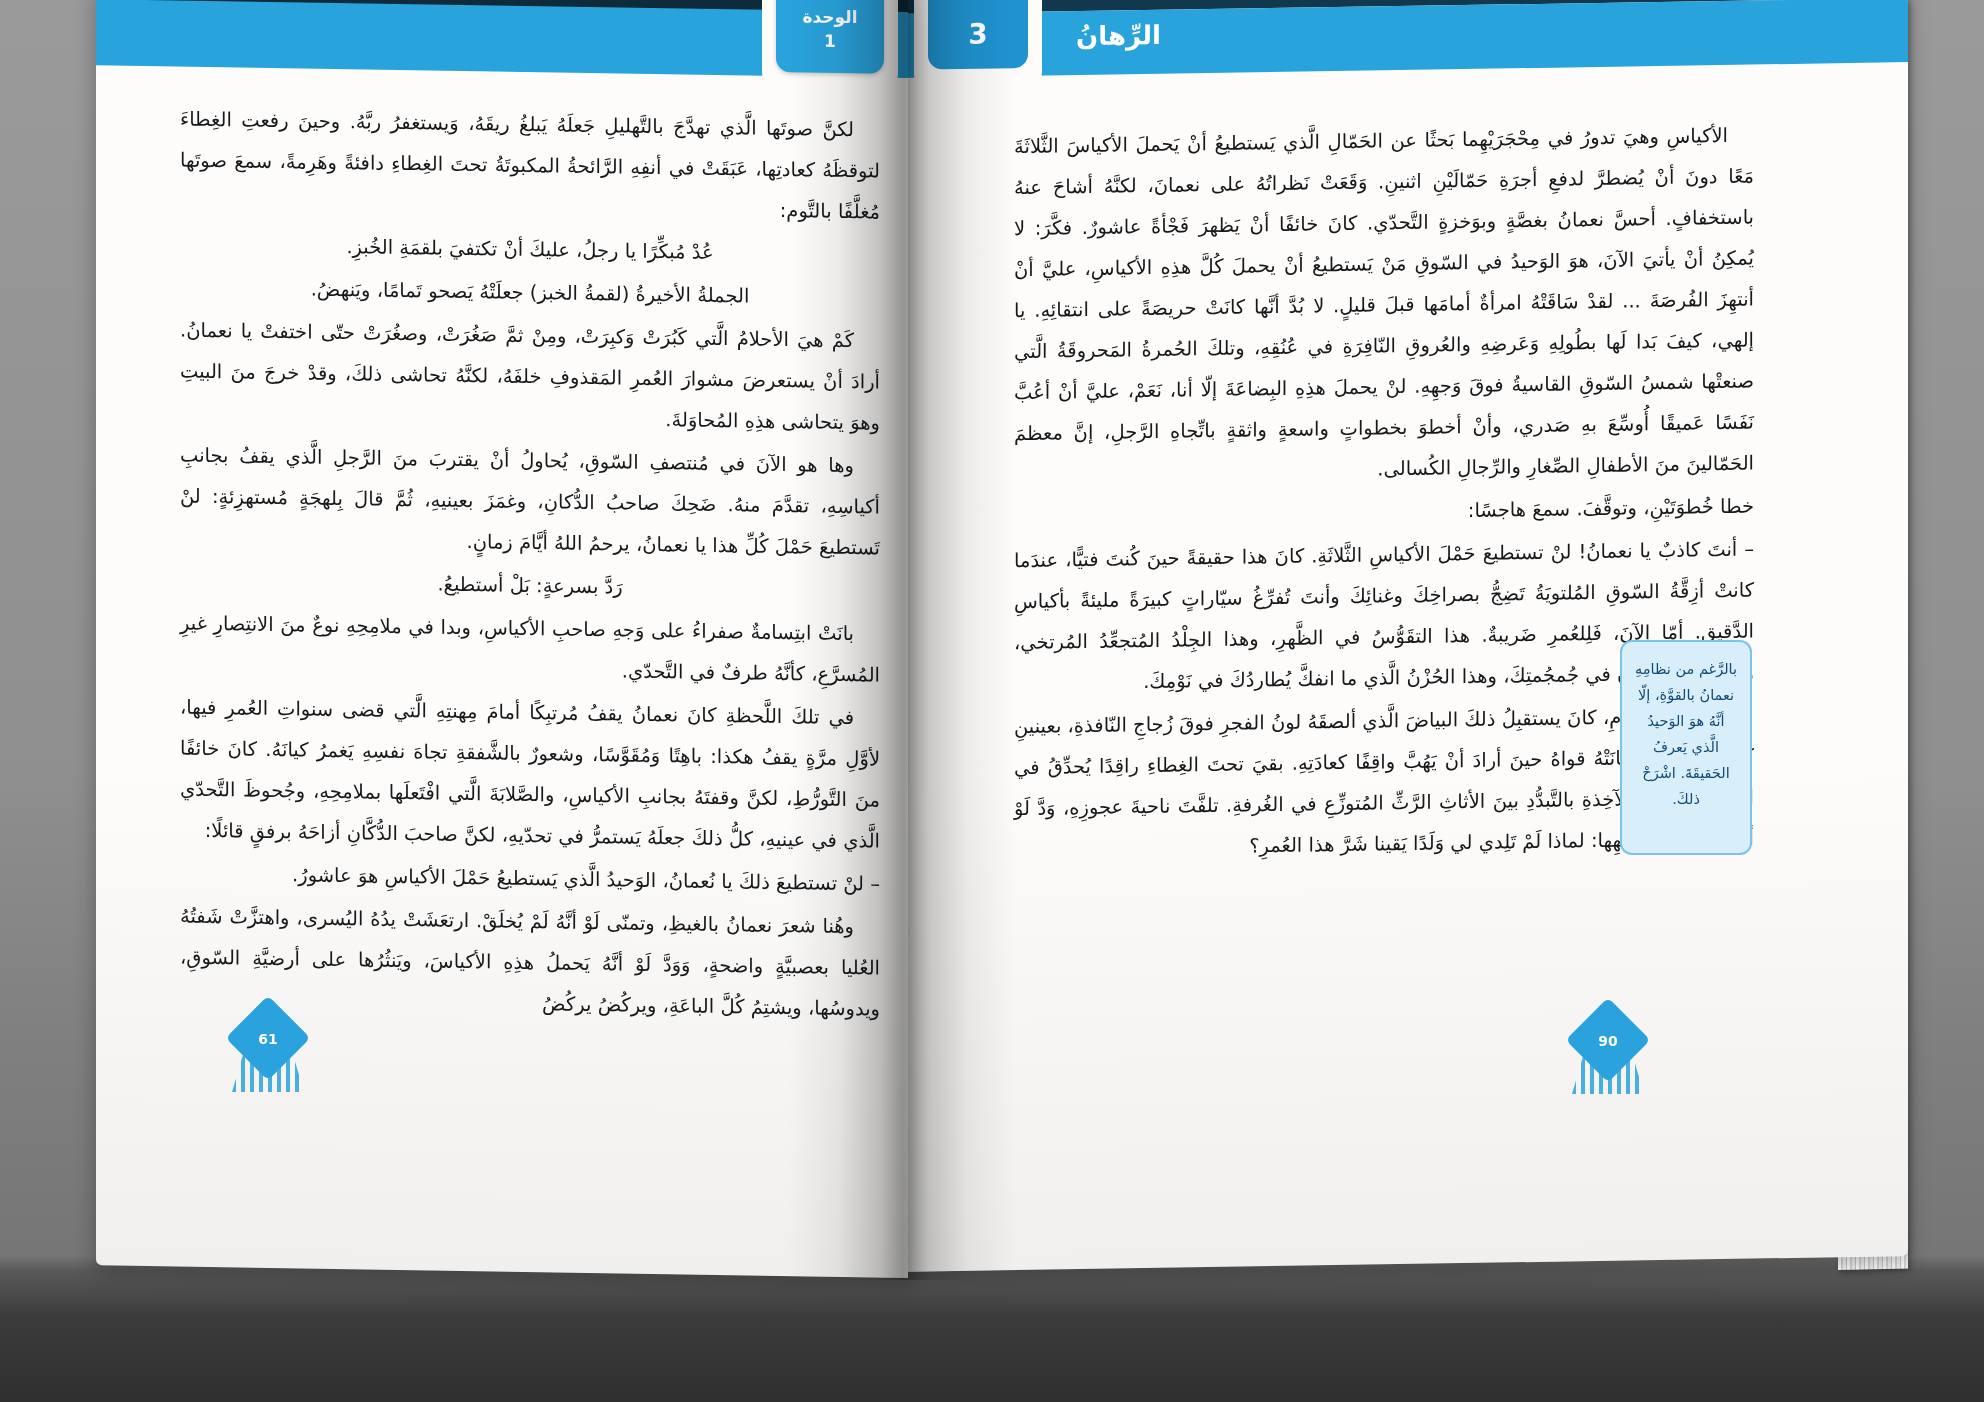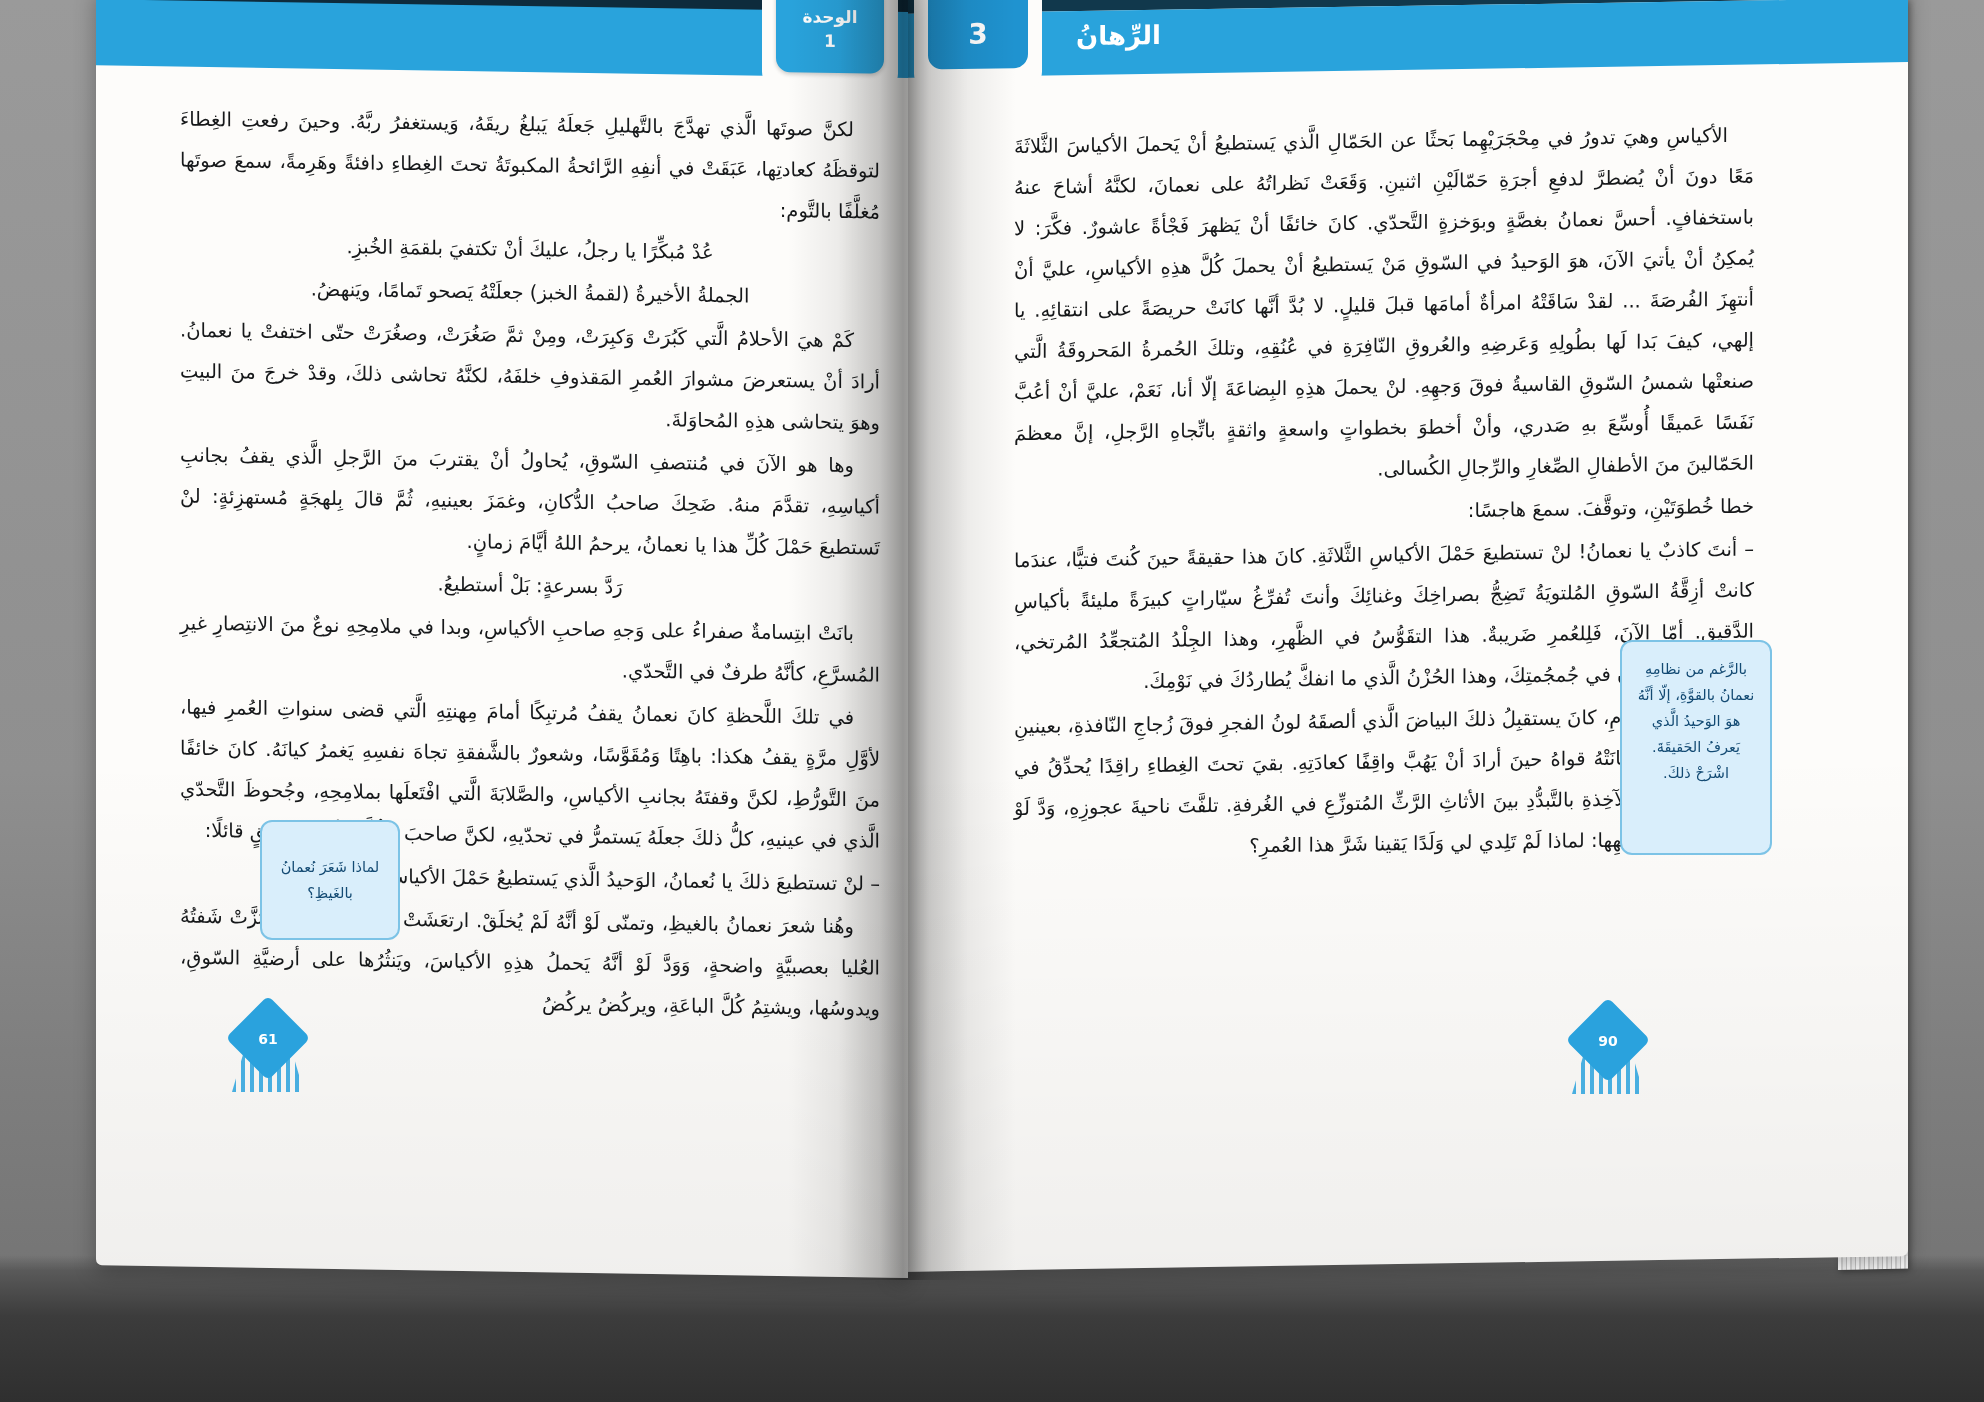--- a/index.html
+++ b/index.html
@@ -250,21 +250,21 @@
     font-size: 14.5px;
     line-height: 26px;
     text-align: center;
     direction: rtl;
     padding: 14px 12px;
     box-sizing: border-box;
   }
   #note-right {
     left: 1524px;
     top: 640px;
-    width: 152px;
+    width: 132px;
     height: 215px;
     z-index: 9;
   }
   #note-left {
     left: 164px;
     top: 820px;
     width: 140px;
     height: 120px;
     z-index: 9;
     display: flex;
@@ -401,21 +401,20 @@
 
         <div class="curve-left"></div>
         <div class="paper-grain"></div>
       </div>
     </div>
 
     <div class="gutter"></div>
 
     <div class="note-box" id="note-right">بالرَّغم من نظامِهِ نعمانُ بالقوَّةِ، إلّا أنَّهُ هوَ الوَحيدُ الَّذي يَعرفُ الحَقيقَةَ. اشْرَحْ ذلكَ.</div>
 
-    <div class="note-box" id="note-left">لماذا شَعَرَ نُعمانُ بالغَيظِ؟</div>
 
     <div class="page-num" id="pagenum-right">
       <div class="diamond"></div>
       <div class="numtext">90</div>
       <div class="fan"></div>
     </div>
 
     <div class="page-num" id="pagenum-left">
       <div class="diamond"></div>
       <div class="numtext">61</div>

